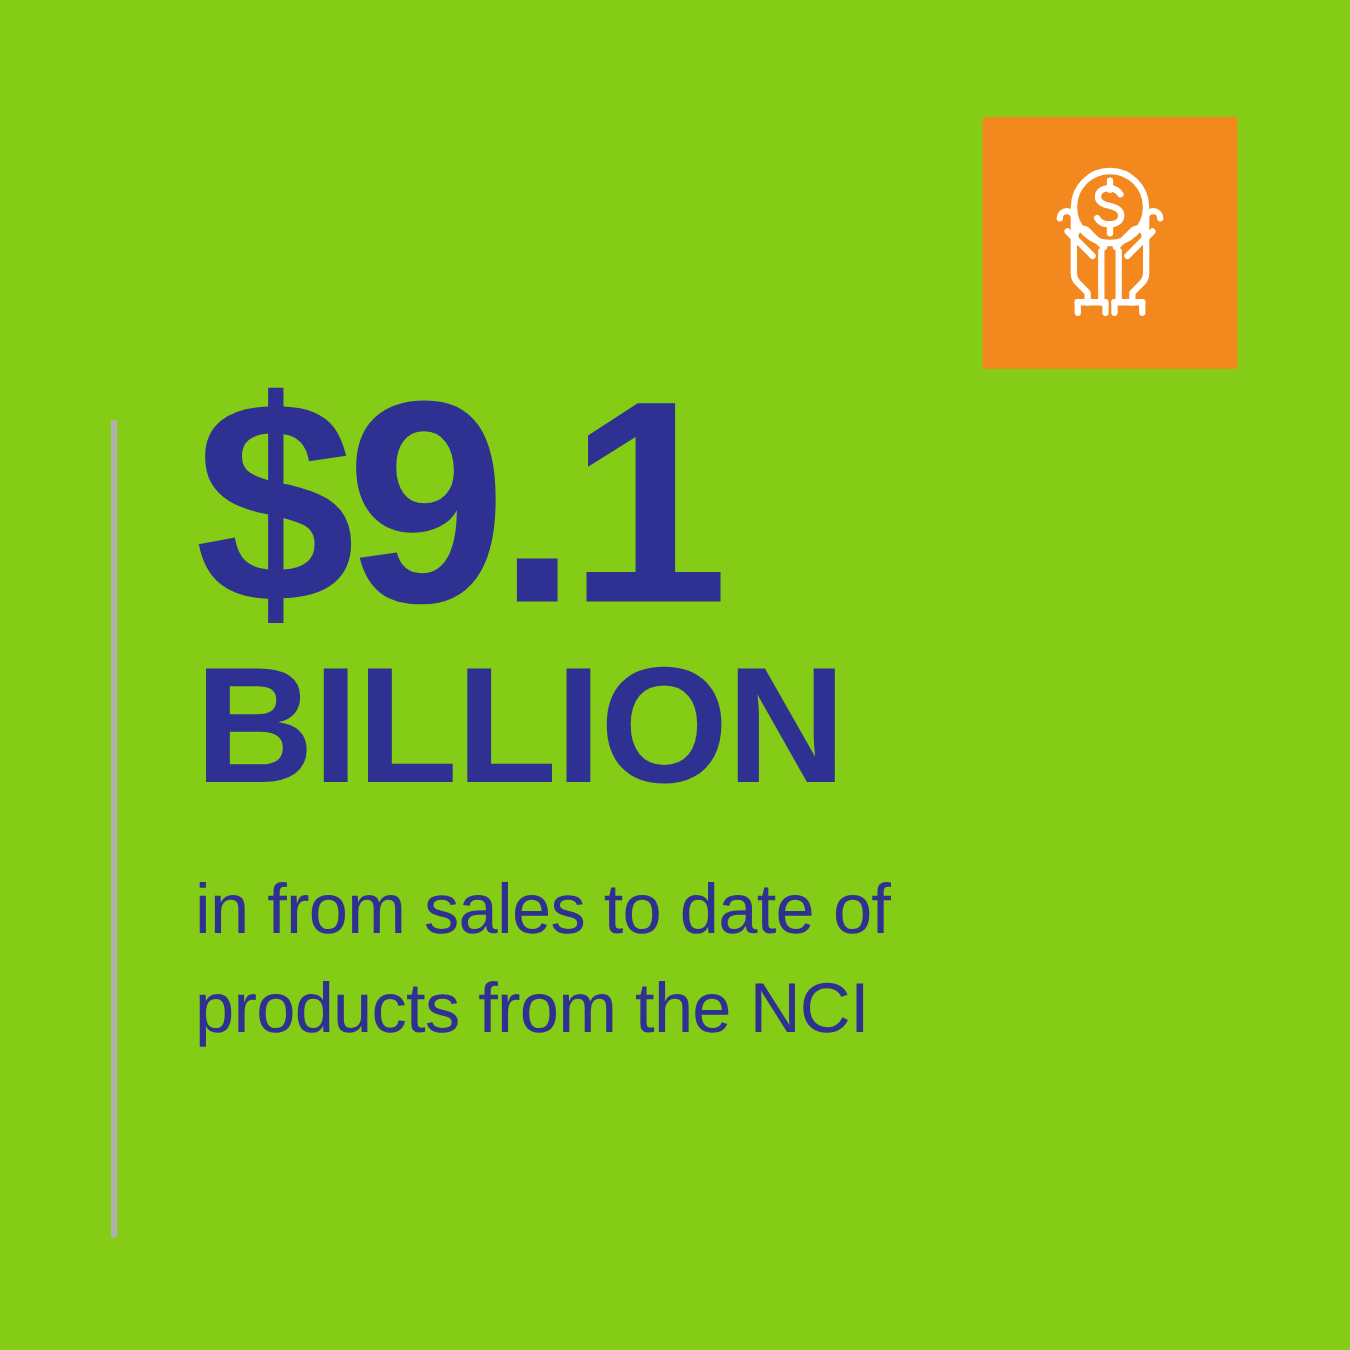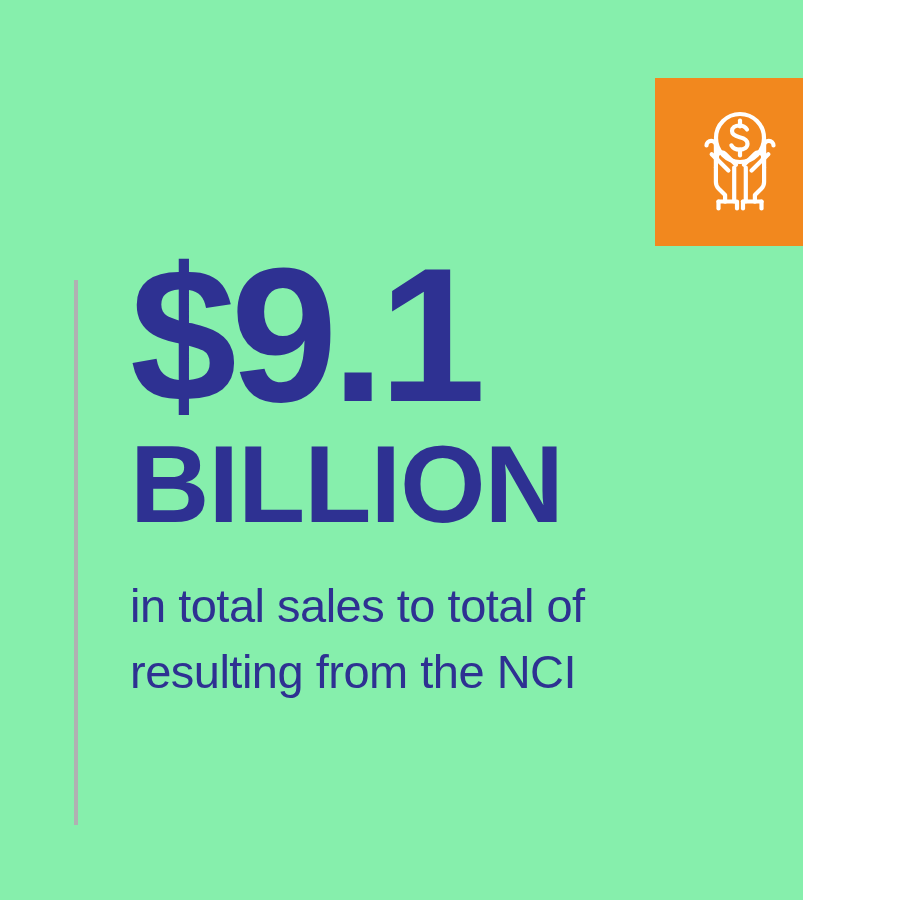--- a/index.html
+++ b/index.html
@@ -6,23 +6,23 @@
   html, body {
     margin: 0;
     padding: 0;
     background: #ffffff;
   }
   body {
     font-family: "Liberation Sans", sans-serif;
   }
   #stage {
     position: relative;
-    width: 803px;
+    width: 900px;
     height: 900px;
-    background: #86efac;
+    background: #84cc16;
     overflow: hidden;
   }
 
   
   #icon-tile {
     position: absolute;
     left: 655px;
     top: 78px;
     width: 170px;
     height: 168px;
@@ -131,18 +131,18 @@
       </svg>
     </span>
   </div>
 
   <div id="divider"></div>
 
   <div id="text-block">
     <div class="stat-number">$9.1</div>
     <div class="stat-unit">BILLION</div>
     <ul id="description">
-      <li>in total sales to total of</li>
-      <li>resulting from the NCI</li>
+      <li>in from sales to date of</li>
+      <li>products from the NCI</li>
     </ul>
   </div>
 
 </div>
 
 </body></html>

